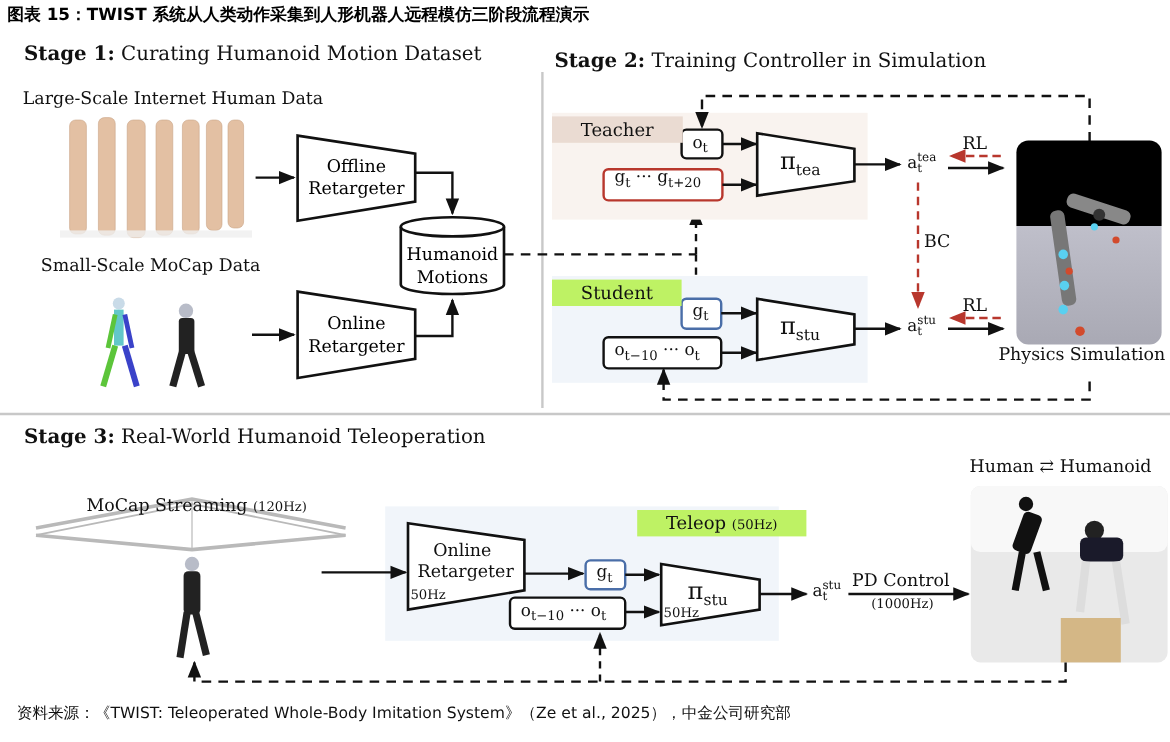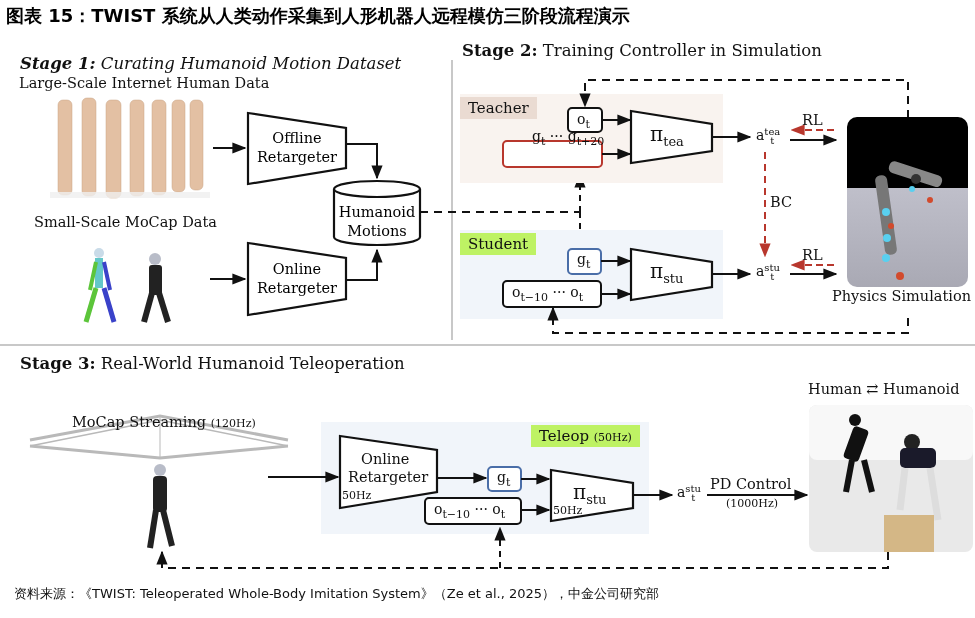--- a/index.html
+++ b/index.html
@@ -1,34 +1,34 @@
 <!DOCTYPE html>
 <html><head>
 <meta charset="utf-8">
 <style>
   html, body { margin: 0; padding: 0; background: #ffffff; }
   body { width: 975px; height: 618px; position: relative; overflow: hidden;
          font-family: "DejaVu Serif", serif; color: #111; }
   .title { position: absolute; left: 6px; top: 4px; font-family: "DejaVu Sans", sans-serif;
-           font-weight: bold; font-size: 18px; letter-spacing: 0px; color: #000; white-space: nowrap; }
+           font-weight: bold; font-size: 14px; letter-spacing: 0px; color: #000; white-space: nowrap; }
   .stage-h { position: absolute; font-family: "DejaVu Serif", serif; font-size: 16.5px; white-space: nowrap; }
   .stage-h b { font-weight: bold; }
-  .lbl { position: absolute; font-family: "DejaVu Serif", serif; font-size: 14.5px; white-space: nowrap; text-align: center; }
+  .lbl { position: absolute; font-family: "DejaVu Serif", serif; font-size: 14.5px; white-space: nowrap; }
   .small { font-size: 11px; }
   .footer { position: absolute; left: 14px; top: 585px; font-family: "DejaVu Sans", sans-serif; font-size: 13px; white-space: nowrap; color:#111; }
   svg.diagram { position: absolute; left: 0; top: 0; }
-  .panel-label { position: absolute; font-family: "DejaVu Serif", serif; font-size: 15px; padding: 2px 8px; white-space: nowrap; }
+  .panel-label { position: absolute; font-family: "DejaVu Serif", serif; font-size: 15px; padding: 2px 24px; white-space: nowrap; }
   .box-text { font-family: "DejaVu Serif", serif; }
 </style>
 </head>
 <body>
 
 <div class="title">图表 15：TWIST 系统从人类动作采集到人形机器人远程模仿三阶段流程演示</div>
 
-<div class="stage-h" style="left:20px; top:54px;font-style:italic;"><b>Stage 1:</b><span> Curating Humanoid Motion Dataset</span></div>
+<div class="stage-h" style="left:20px; top:35px;"><b>Stage 1:</b><span> Curating Humanoid Motion Dataset</span></div>
 <div class="stage-h" style="left:462px; top:41px;"><b>Stage 2:</b><span> Training Controller in Simulation</span></div>
 <div class="stage-h" style="left:20px; top:354px;text-align:right;"><b>Stage 3:</b><span> Real-World Humanoid Teleoperation</span></div>
 
 <svg class="diagram" width="975" height="618" viewBox="0 0 975 618">
   <defs>
     <marker id="arr" viewBox="0 0 10 10" refX="9" refY="5" markerWidth="7" markerHeight="7" orient="auto-start-reverse">
       <path d="M0,1 L10,5 L0,9 z" fill="#111"></path>
     </marker>
     <marker id="arrRed" viewBox="0 0 10 10" refX="9" refY="5" markerWidth="7" markerHeight="7" orient="auto-start-reverse">
       <path d="M0,1 L10,5 L0,9 z" fill="#b8372d"></path>
@@ -189,21 +189,21 @@
   <polyline points="500,568 500,528" fill="none" stroke="#111" stroke-width="2" stroke-dasharray="6,5" marker-end="url(#arr)"></polyline>
 </svg>
 
 <div class="lbl" style="left:19px; top:75px;">Large-Scale Internet Human Data</div>
 <div class="lbl" style="left:34px; top:214px;">Small-Scale MoCap Data</div>
 
 <div class="panel-label" style="left:460px; top:97px; background:#eadbd2;">Teacher</div>
 <div class="panel-label" style="left:460px; top:233px; background:#bef264;">Student</div>
 
 <div class="lbl" style="left:577px; top:111px; font-size:14px;"><span>o</span><sub class="small">t</sub></div>
-<div class="lbl" style="left:512px; top:128px; font-size:14px;margin-left:20px;"><span>g</span><sub class="small">t</sub> <span>···</span> <span>g</span><sub class="small">t+20</sub></div>
+<div class="lbl" style="left:512px; top:140px; font-size:14px;"><span>g</span><sub class="small">t</sub> <span>···</span> <span>g</span><sub class="small">t+20</sub></div>
 <div class="lbl" style="left:650px; top:122px; font-size:20px;"><span>π</span><sub style="font-size:13px">tea</sub></div>
 
 <div class="lbl" style="left:577px; top:251px; font-size:14px;"><span>g</span><sub class="small">t</sub></div>
 <div class="lbl" style="left:512px; top:284px; font-size:14px;"><span>o</span><sub class="small">t−10</sub> <span>···</span> <span>o</span><sub class="small">t</sub></div>
 <div class="lbl" style="left:650px; top:259px; font-size:20px;"><span>π</span><sub style="font-size:13px">stu</sub></div>
 
 <div class="lbl" style="left:756px; top:127px; font-size:14px;"><span>a</span><span style="display:inline-block; vertical-align:middle; line-height:9px; font-size:10px;"><span style="display:block">tea</span><span style="display:block">t</span></span></div>
 <div class="lbl" style="left:756px; top:263px; font-size:14px;"><span>a</span><span style="display:inline-block; vertical-align:middle; line-height:9px; font-size:10px;"><span style="display:block">stu</span><span style="display:block">t</span></span></div>
 
 <div class="lbl" style="left:802px; top:112px;">RL</div>

